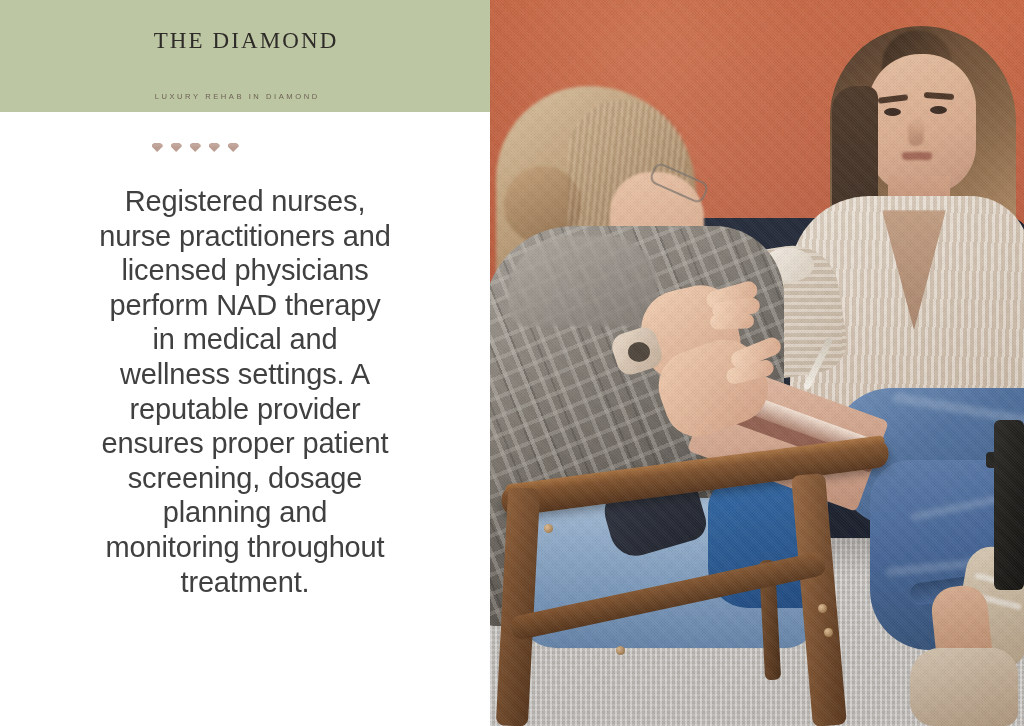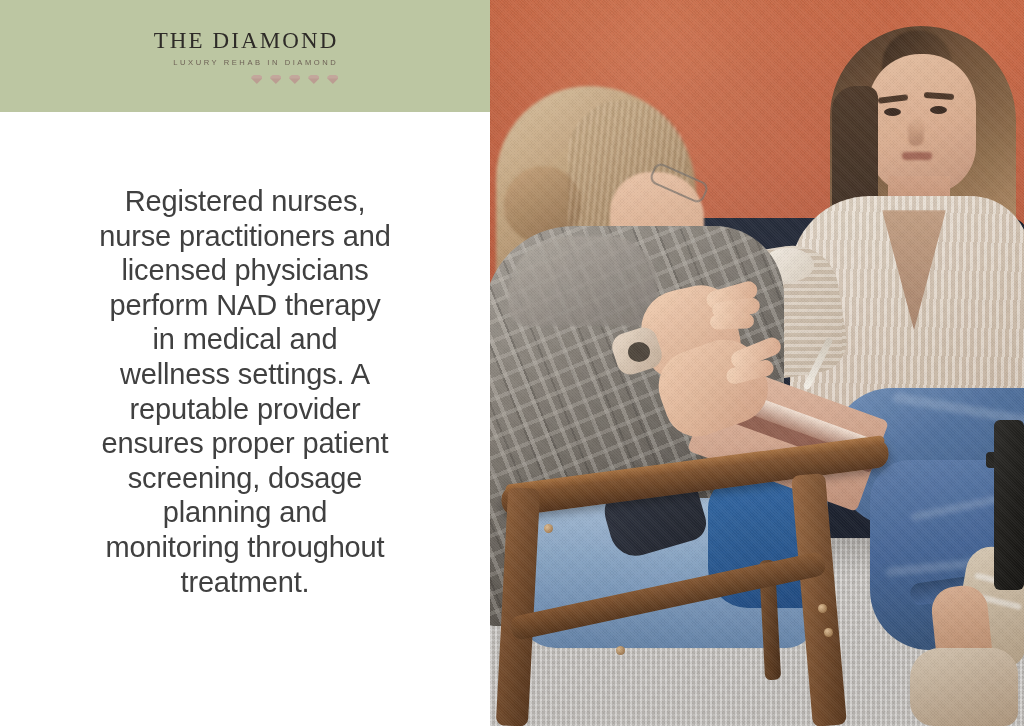--- a/index.html
+++ b/index.html
@@ -39,21 +39,22 @@
     display: flex;
     flex-direction: column;
     align-items: center;
     justify-content: flex-start;
   }
 
   #logo-block {
     margin-top: 28px;
     display: flex;
     flex-direction: column;
-    align-items: flex-end;
+    align-items: flex-start;
+    gap: 34px;
   }
 
   #wordmark {
     font-family: "Liberation Serif", serif;
     font-size: 23px;
     line-height: 25px;
     letter-spacing: 2.1px;
     color: #2e2b28;
     font-weight: 400;
     white-space: nowrap;

